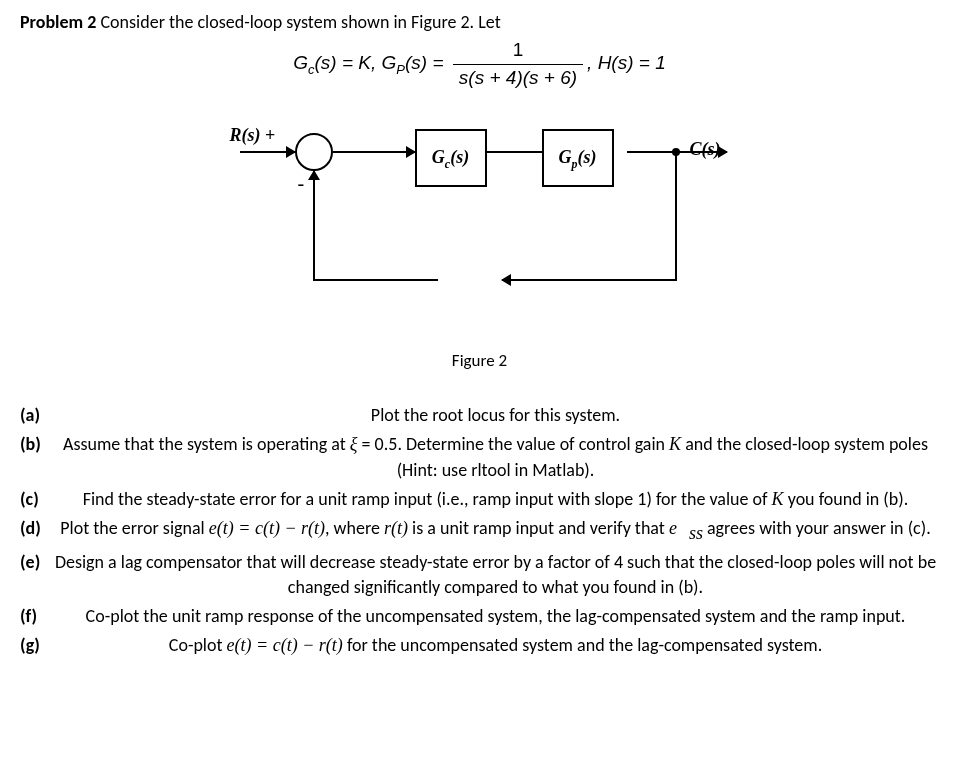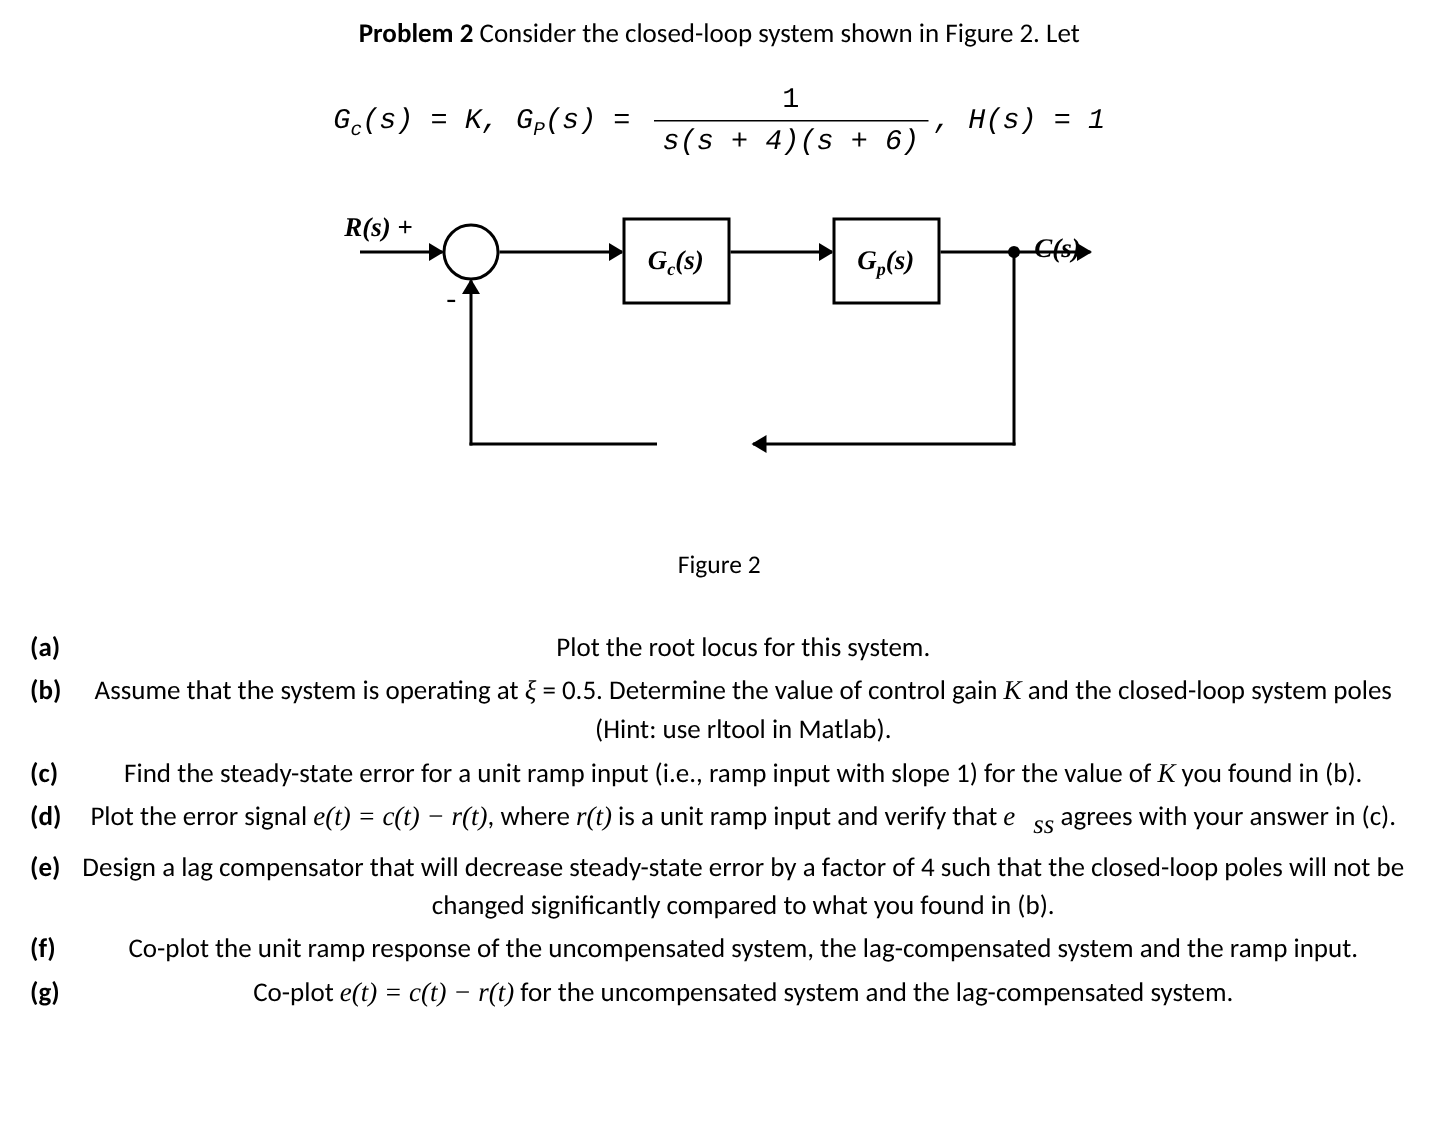--- a/index.html
+++ b/index.html
@@ -10,30 +10,29 @@
     body {
       font-family: 'Calibri', 'Arial', sans-serif;
       font-size: 18px;
       line-height: 1.4;
       color: #000;
       background: #fff;
       padding: 10px 20px;
       width: 959px;
     }
     .problem-header {
-      margin-bottom: 18px;
-      text-align: center;
+      margin-bottom: 2px;
     }
     .problem-label {
       font-weight: bold;
     }
     .equation-row {
       text-align: center;
       margin: 0 0 30px 0;
-      font-family: Liberation Mono, monospace;
+      font-family: Liberation Sans, sans-serif;
       font-size: 19px;
     }
     .equation-row .sub {
       font-size: 13px;
       vertical-align: sub;
     }
     .frac {
       display: inline-block;
       vertical-align: middle;
       text-align: center;
@@ -200,21 +199,21 @@
     <span class="minus-sign" style="left:58px; top:48px;">-</span>
 
     <div class="line h-line arrow-right" style="left:93px; top:30px; width:82px;"></div>
 
     <div class="block" style="left:175px; top:8px;">
       <span><span>G</span><span class="blk-sub">c</span><span>(s)</span></span>
     </div>
 
     <div class="line h-line arrow-right" style="left:247px; top:30px; width:68px;"></div>
 
-    <div class="block" style="left:315px; top:8px;text-align:center;">
+    <div class="block" style="left:302px; top:8px;text-align:center;">
       <span><span>G</span><span class="blk-sub">p</span><span>(s)</span></span>
     </div>
 
     <div class="line h-line arrow-right" style="left:387px; top:30px; width:100px;"></div>
 
     <span class="signal-label" style="left:450px; top:16px;">C(s)</span>
 
     <div class="node-dot" style="left:432px; top:27px;"></div>
 
     <div class="line v-line" style="left:435px; top:30px; height:130px;"></div>

